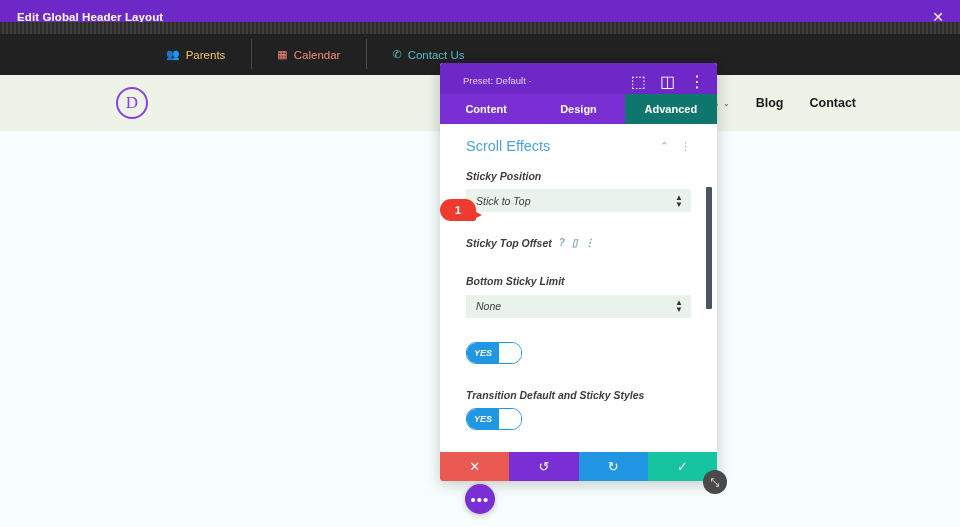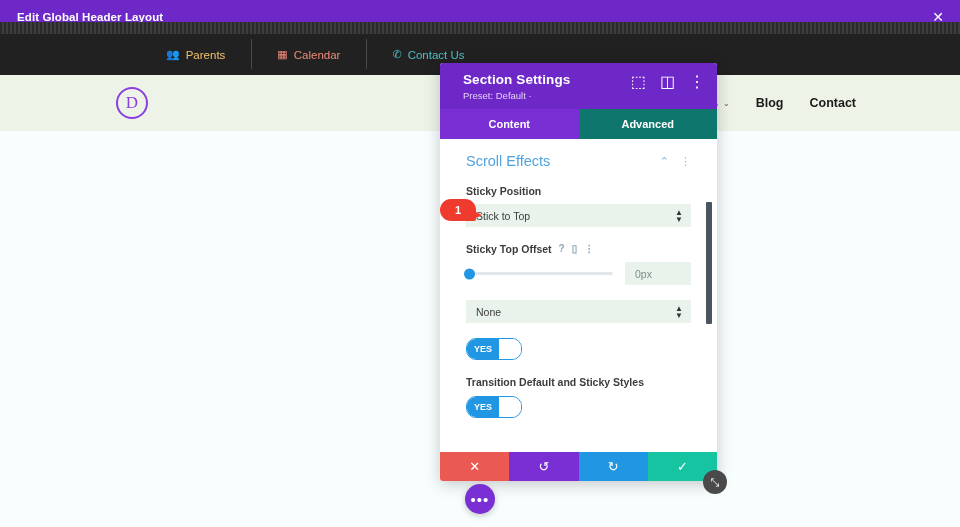--- a/index.html
+++ b/index.html
@@ -141,21 +141,21 @@
   .sec-title-row {
     display: flex; align-items: center; justify-content: space-between;
     margin-bottom: 15px;
   }
   .sec-title {
     color: #4ea3e0; font-size: 14.5px; font-weight: normal; cursor: pointer;
   }
   .sec-title-icons { display: flex; align-items: center; gap: 11px; }
   .sec-icon { color: #7fb7dd; font-size: 11px; cursor: pointer; line-height: 1; }
 
-  .field { margin-bottom: 15px; }
+  .field { margin-bottom: 24px; font-style: italic; }
   .field-label {
     font-size: 10.5px; color: #3c3c3c; font-weight: bold;
     margin-bottom: 6px; line-height: 1.35;
     display: flex; align-items: center; gap: 7px; flex-wrap: wrap;
   }
   .label-text { font-weight: bold; }
   .lbl-icon { color: #8aa6b5; font-size: 10px; cursor: pointer; line-height: 1; }
 
   .select-box {
     position: relative; background: #e9f3ec; height: 23px;
@@ -290,31 +290,31 @@
         <span>Contact</span>
       </div>
     </div>
   </div>
 
   <div class="page-body"></div>
 
   <div class="modal">
 
     <div class="modal-header">
-      <div class="modal-title">Section Settings</div>
       <div class="modal-preset">Preset: Default ·</div>
       <div class="modal-hdr-icons">
         <span class="hdr-icon">⬚</span>
         <span class="hdr-icon">◫</span>
         <span class="hdr-icon">⋮</span>
       </div>
     </div>
 
     <div class="modal-tabs">
       <div class="modal-tab">Content</div>
+      <div class="modal-tab">Design</div>
       <div class="modal-tab active">Advanced</div>
     </div>
 
     <div class="modal-scroll">
       <div class="scroll-inner">
 
         <div class="sec-title-row">
           <div class="sec-title">Scroll Effects</div>
           <div class="sec-title-icons">
             <span class="sec-icon">⌃</span>
@@ -332,31 +332,26 @@
           </div>
         </div>
 
         <div class="field">
           <div class="field-label">
             <span class="label-text">Sticky Top Offset</span>
             <span class="lbl-icon">?</span>
             <span class="lbl-icon">▯</span>
             <span class="lbl-icon">⋮</span>
           </div>
-          <div class="slider-row">
-            <div class="slider-track">
-              <div class="slider-knob"></div>
-            </div>
-            <div class="slider-value">
-              <span>0px</span>
-            </div>
-          </div>
-        </div>
-
-        <div class="field">
+        </div>
+
+        <div class="field">
+          <div class="field-label">
+            <span class="label-text">Bottom Sticky Limit</span>
+          </div>
           <div class="select-box">
             <span>None</span>
             <span class="select-arrows">▲<br>▼</span>
           </div>
         </div>
 
         <div class="field">
           <div class="toggle">
             <div class="on-label">YES</div>
             <div class="knob"></div>

